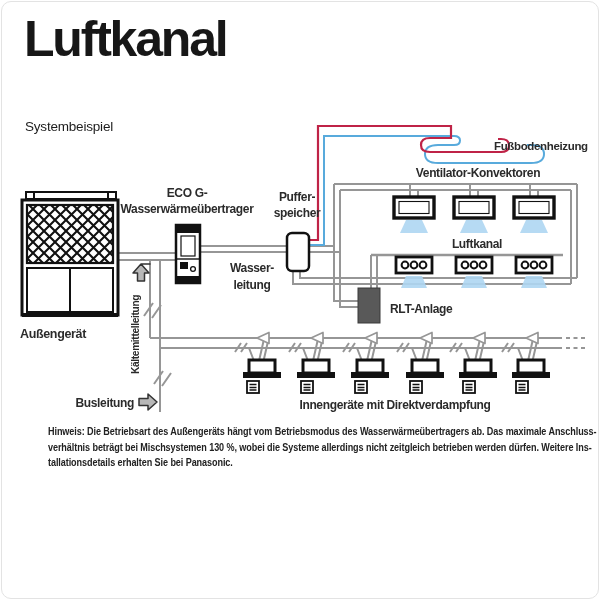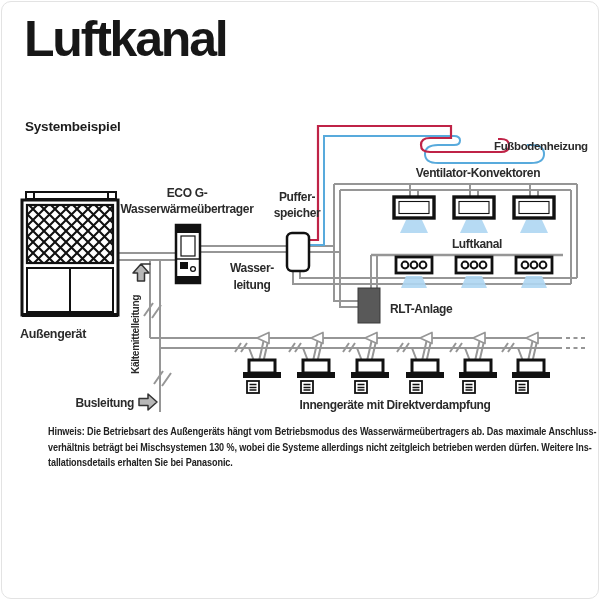--- a/index.html
+++ b/index.html
@@ -1,21 +1,21 @@
 <!DOCTYPE html>
 <html style="--c-red: #bf2347; --c-blue: #58aadc; --c-gray: #969696; --c-air: #aed6f2; --c-ahu: #595959;"><head>
 <meta charset="utf-8">
 <style>
   html,body{margin:0;padding:0;background:#fff;}
   #stage{position:relative;width:600px;height:600px;background:#fff;overflow:hidden;
          font-family:"Liberation Sans",sans-serif;}
   .frame{position:absolute;inset:1px;border:1px solid #e3e3e3;border-radius:10px;pointer-events:none;}
   .logo{position:absolute;left:24px;top:10px;font-size:50px;font-weight:bold;
         letter-spacing:-2.2px;color:#171717;}
-  .hdr{position:absolute;left:25px;top:119px;font-size:13.5px;font-weight:bold;
+  .hdr{position:absolute;left:25px;top:119px;font-size:13.5px;font-weight:normal;
        color:#1d1d1d;letter-spacing:-0.2px;}
   .note{position:absolute;left:17px;top:424px;width:583px;color:#222;margin-left:31px;}
   .note div{font-size:10.8px;font-weight:bold;line-height:15.5px;white-space:nowrap;
             transform:scaleX(0.84);transform-origin:left top;letter-spacing:-0.1px;}
   svg{position:absolute;left:0;top:0;}
   .ln   {stroke:var(--c-gray,#969696);stroke-width:2;fill:none;}
   .lnth {stroke:var(--c-gray,#969696);stroke-width:2.4;fill:none;}
   .lnr  {stroke:var(--c-red,#bf2347);stroke-width:2.2;fill:none;}
   .lnb  {stroke:var(--c-blue,#58aadc);stroke-width:2;fill:none;}
   .blkS {stroke:#111;fill:#fff;}

